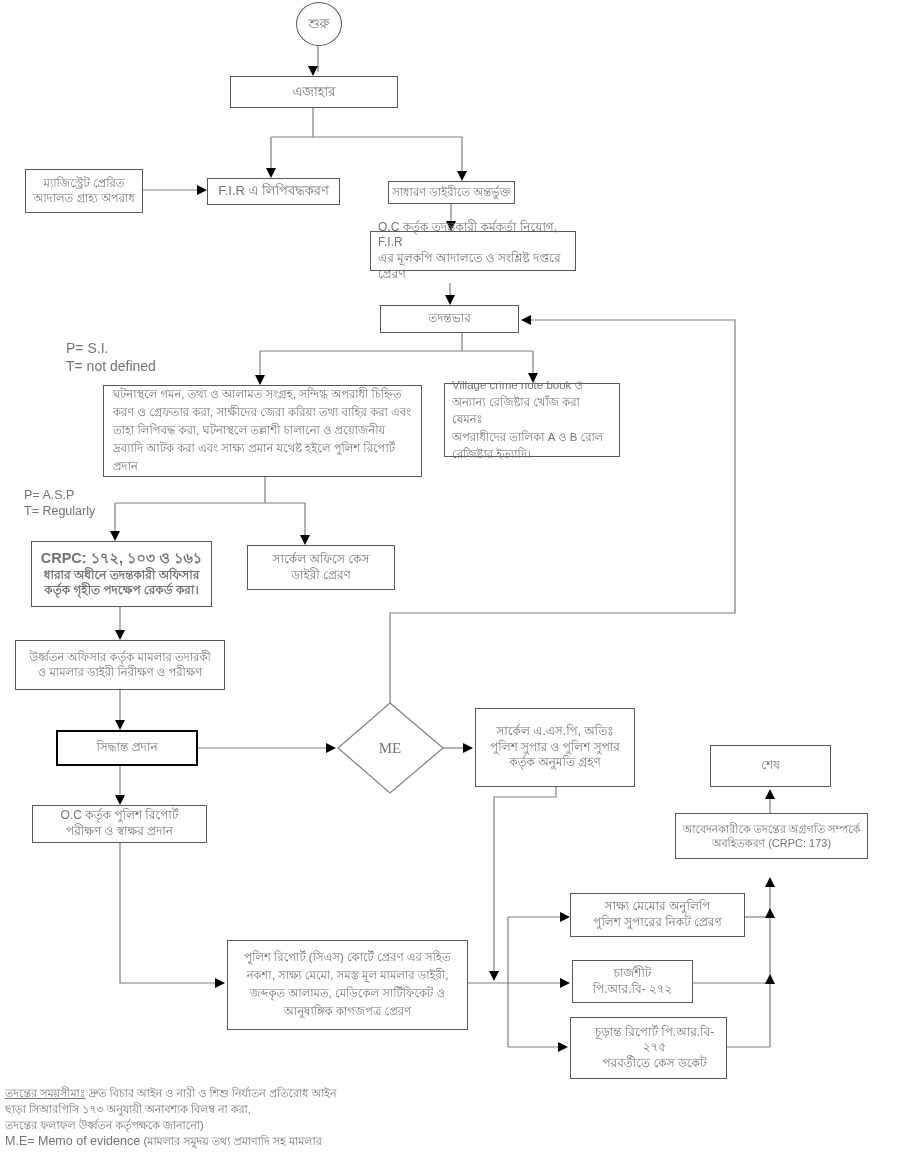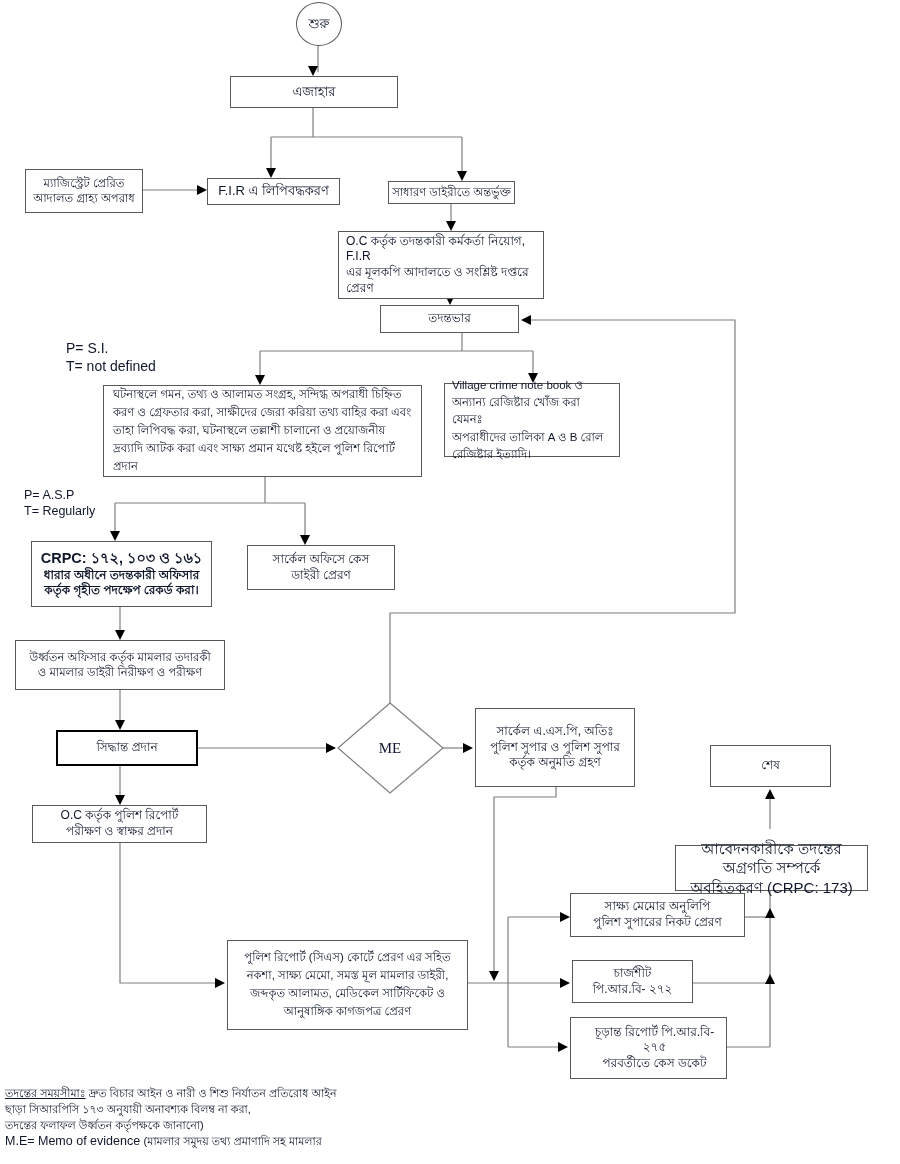--- a/index.html
+++ b/index.html
@@ -1,17 +1,17 @@
 <!DOCTYPE html>
 <html><head>
 <meta charset="utf-8">
 <style>
   html,body{margin:0;padding:0;background:#fff;}
   #stage{position:relative;width:900px;height:1164px;background:#fff;overflow:hidden;
-         font-family:"Liberation Sans",sans-serif;color:#0f172a;border-radius:25px;}
+         font-family:"Liberation Sans",sans-serif;color:#737373;border-radius:25px;}
   #wires{position:absolute;left:0;top:0;width:900px;height:1164px;}
   .box{position:absolute;background:#fff;border:1px solid #595959;box-sizing:border-box;
        display:flex;align-items:center;justify-content:center;text-align:center;
        white-space:pre-line;font-size:12px;line-height:1.3;}
   .box.leftal{justify-content:flex-start;text-align:left;}
   .box.thick{border:2px solid #000;margin-left:8px;}
   .circle{position:absolute;border:1px solid #595959;border-radius:50%;background:#fff;
           display:flex;align-items:center;justify-content:center;font-size:13px;}
   .note{position:absolute;font-size:14px;line-height:1.25;white-space:pre;}
   .note.small{font-size:12.5px;}
@@ -91,21 +91,21 @@
 
   <div class="box" style="left:230px;top:76px;width:168px;height:32px;font-size:13px;">এজাহার</div>
 
   <div class="box" style="left:25px;top:169px;width:118px;height:44px;font-size:11.5px;">ম্যাজিস্ট্রেট প্রেরিত
 আদালত গ্রাহ্য অপরাধ</div>
 
   <div class="box" style="left:207px;top:178px;width:133px;height:27px;font-size:13px;">F.I.R এ লিপিবদ্ধকরণ</div>
 
   <div class="box" style="left:388px;top:181px;width:127px;height:23px;font-size:11.5px;">সাধারণ ডাইরীতে অন্তর্ভুক্ত</div>
 
-  <div class="box leftal" style="left:338px;top:231px;width:206px;height:68px;padding:3px 7px;font-size:12px;">O.C কর্তৃক তদন্তকারী কর্মকর্তা নিয়োগ, F.I.R
+  <div class="box leftal" style="left:370px;top:231px;width:206px;height:40px;padding:3px 7px;font-size:12px;">O.C কর্তৃক তদন্তকারী কর্মকর্তা নিয়োগ, F.I.R
 এর মূলকপি আদালতে ও সংশ্লিষ্ট দপ্তরে প্রেরণ</div>
 
   <div class="box" style="left:380px;top:305px;width:139px;height:28px;">তদন্তভার</div>
 
   <div class="box leftal" style="left:103px;top:385px;width:319px;height:92px;padding:5px 9px;font-size:11.5px;line-height:1.55;">ঘটনাস্থলে গমন, তথ্য ও আলামত সংগ্রহ, সন্দিগ্ধ অপরাধী চিহ্নিত করণ ও গ্রেফতার করা, সাক্ষীদের জেরা করিয়া তথ্য বাহির করা এবং তাহা লিপিবদ্ধ করা, ঘটনাস্থলে তল্লাশী চালানো ও প্রয়োজনীয় দ্রব্যাদি আটক করা এবং সাক্ষ্য প্রমান যথেষ্ট হইলে পুলিশ রিপোর্ট প্রদান</div>
 
   <div class="box leftal" style="left:444px;top:383px;width:176px;height:74px;padding:3px 7px;font-size:11.5px;line-height:1.5;">Village crime note book ও
 অন্যান্য রেজিষ্টার খোঁজ করা যেমনঃ
 অপরাধীদের তালিকা A ও B রোল
 রেজিষ্টার ইত্যাদি।</div>
@@ -125,21 +125,21 @@
   <div class="box thick" style="left:48px;top:730px;width:142px;height:36px;">সিদ্ধান্ত প্রদান</div>
 
   <div class="melabel" style="left:360px;top:740px;width:60px;">ME</div>
 
   <div class="box" style="left:475px;top:708px;width:160px;height:79px;">সার্কেল এ.এস.পি, অতিঃ
 পুলিশ সুপার ও পুলিশ সুপার
 কর্তৃক অনুমতি গ্রহণ</div>
 
   <div class="box" style="left:710px;top:745px;width:121px;height:42px;">শেষ</div>
 
-  <div class="box" style="left:675px;top:845px;width:193px;height:46px;font-size:15px;">আবেদনকারীকে তদন্তের অগ্রগতি সম্পর্কে
+  <div class="box" style="left:675px;top:813px;width:193px;height:46px;font-size:11px;">আবেদনকারীকে তদন্তের অগ্রগতি সম্পর্কে
 অবহিতকরণ (CRPC: 173)</div>
 
   <div class="box" style="left:32px;top:805px;width:175px;height:38px;">O.C কর্তৃক পুলিশ রিপোর্ট
 পরীক্ষণ ও স্বাক্ষর প্রদান</div>
 
   <div class="box" style="left:227px;top:940px;width:241px;height:90px;font-size:11.5px;line-height:1.55;">পুলিশ রিপোর্ট (সিএস) কোর্টে প্রেরণ এর সহিত
 নকশা, সাক্ষ্য মেমো, সমস্ত মূল মামলার ডাইরী,
 জব্দকৃত আলামত, মেডিকেল সার্টিফিকেট ও
 আনুষাঙ্গিক কাগজপত্র প্রেরণ</div>
 

